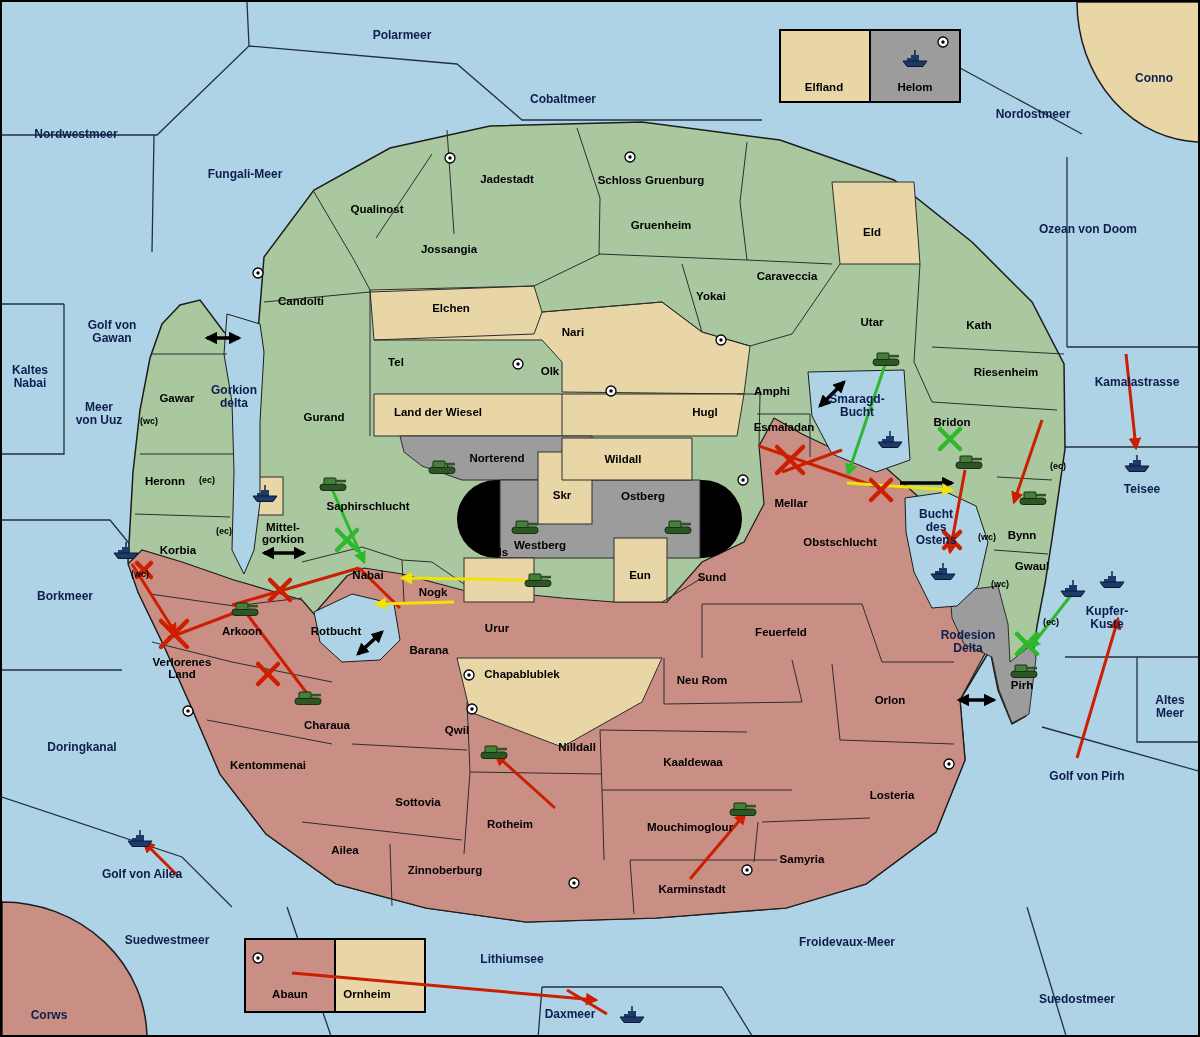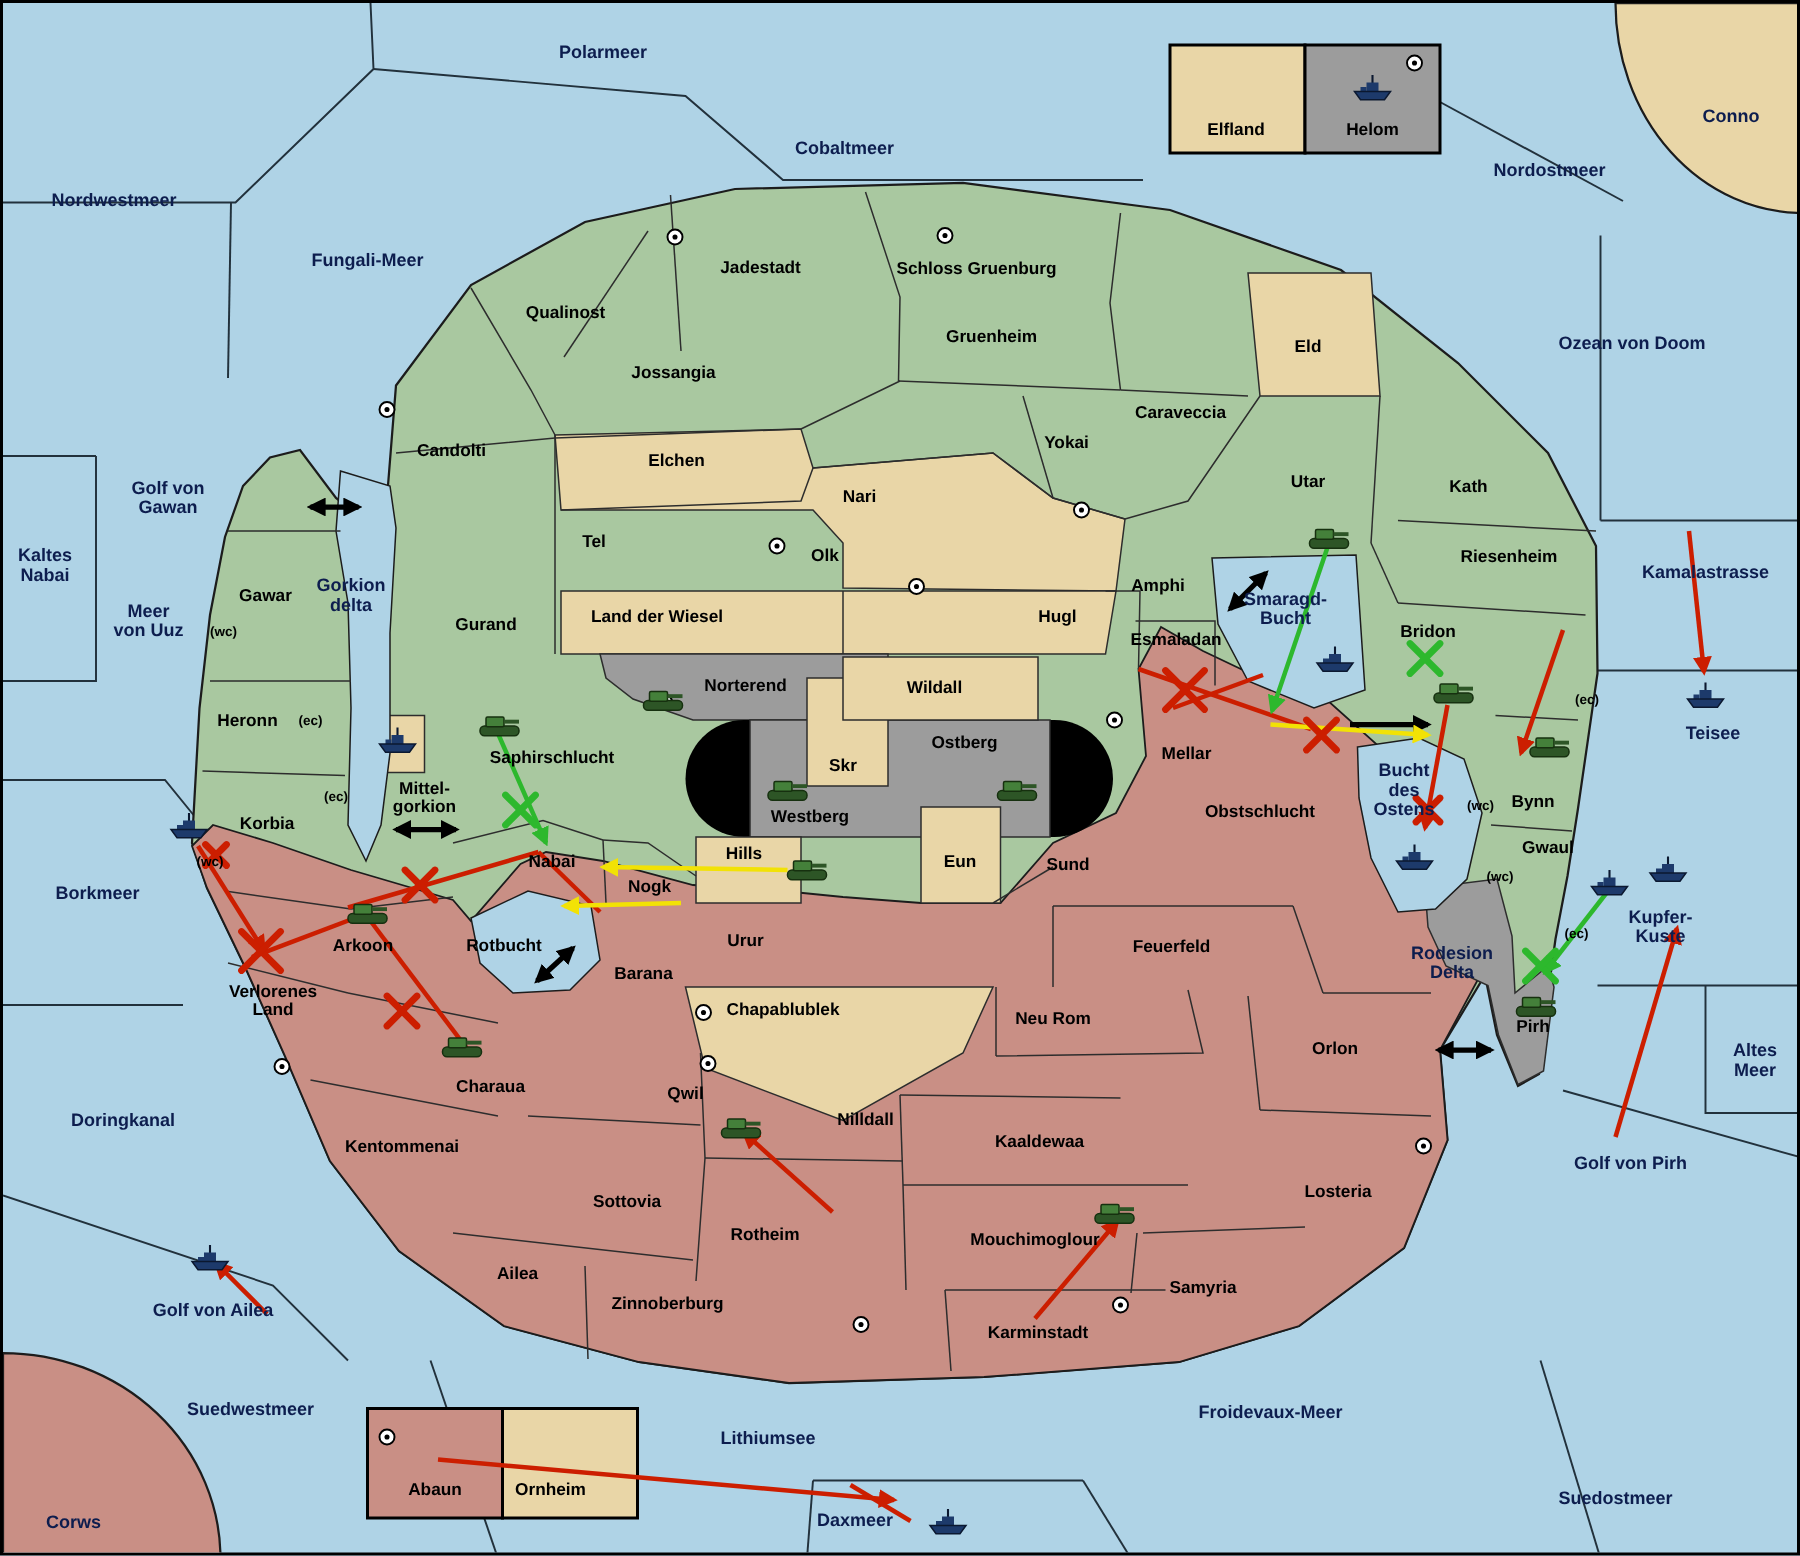--- a/index.html
+++ b/index.html
@@ -475,30 +475,30 @@
       <div class="map-label land" style="left: 782px; top: 425px;">Esmaladan</div>
       <div class="map-label land" style="left: 950px; top: 420px;">Bridon</div>
       <div class="map-label land" style="left: 175px; top: 396px;">Gawar</div>
       <div class="map-label land" style="left: 163px; top: 479px;">Heronn</div>
       <div class="map-label land" style="left: 176px; top: 548px;">Korbia</div>
       <div class="map-label land" style="left: 281px; top: 531px;">Mittel-
 gorkion</div>
       <div class="map-label land" style="left: 366px; top: 504px;">Saphirschlucht</div>
       <div class="map-label land" style="left: 495px; top: 456px;">Norterend</div>
       <div class="map-label land" style="left: 621px; top: 457px; text-align: right;">Wildall</div>
-      <div class="map-label land" style="left: 560px; top: 509px;">Skr</div>
+      <div class="map-label land" style="left: 560px; top: 493px;">Skr</div>
       <div class="map-label land" style="left: 641px; top: 494px;">Ostberg</div>
       <div class="map-label land" style="left: 538px; top: 543px;">Westberg</div>
       <div class="map-label land" style="left: 789px; top: 501px;">Mellar</div>
       <div class="map-label land" style="left: 838px; top: 540px;">Obstschlucht</div>
       <div class="map-label land" style="left: 1020px; top: 533px;">Bynn</div>
       <div class="map-label land" style="left: 1030px; top: 564px;">Gwaul</div>
       <div class="map-label land" style="left: 638px; top: 573px;">Eun</div>
       <div class="map-label land" style="left: 710px; top: 575px;">Sund</div>
-      <div class="map-label land" style="left: 494px; top: 568px;">Hills</div>
+      <div class="map-label land" style="left: 494px; top: 550px;">Hills</div>
       <div class="map-label land" style="left: 431px; top: 590px;">Nogk</div>
       <div class="map-label land" style="left: 366px; top: 573px;">Nabai</div>
       <div class="map-label land" style="left: 495px; top: 626px;">Urur</div>
       <div class="map-label land" style="left: 779px; top: 630px;">Feuerfeld</div>
       <div class="map-label land" style="left: 334px; top: 629px;">Rotbucht</div>
       <div class="map-label land" style="left: 427px; top: 648px;">Barana</div>
       <div class="map-label land" style="left: 240px; top: 629px;">Arkoon</div>
       <div class="map-label land" style="left: 180px; top: 666px;">Verlorenes
 Land</div>
       <div class="map-label land" style="left: 520px; top: 672px;">Chapablublek</div>

